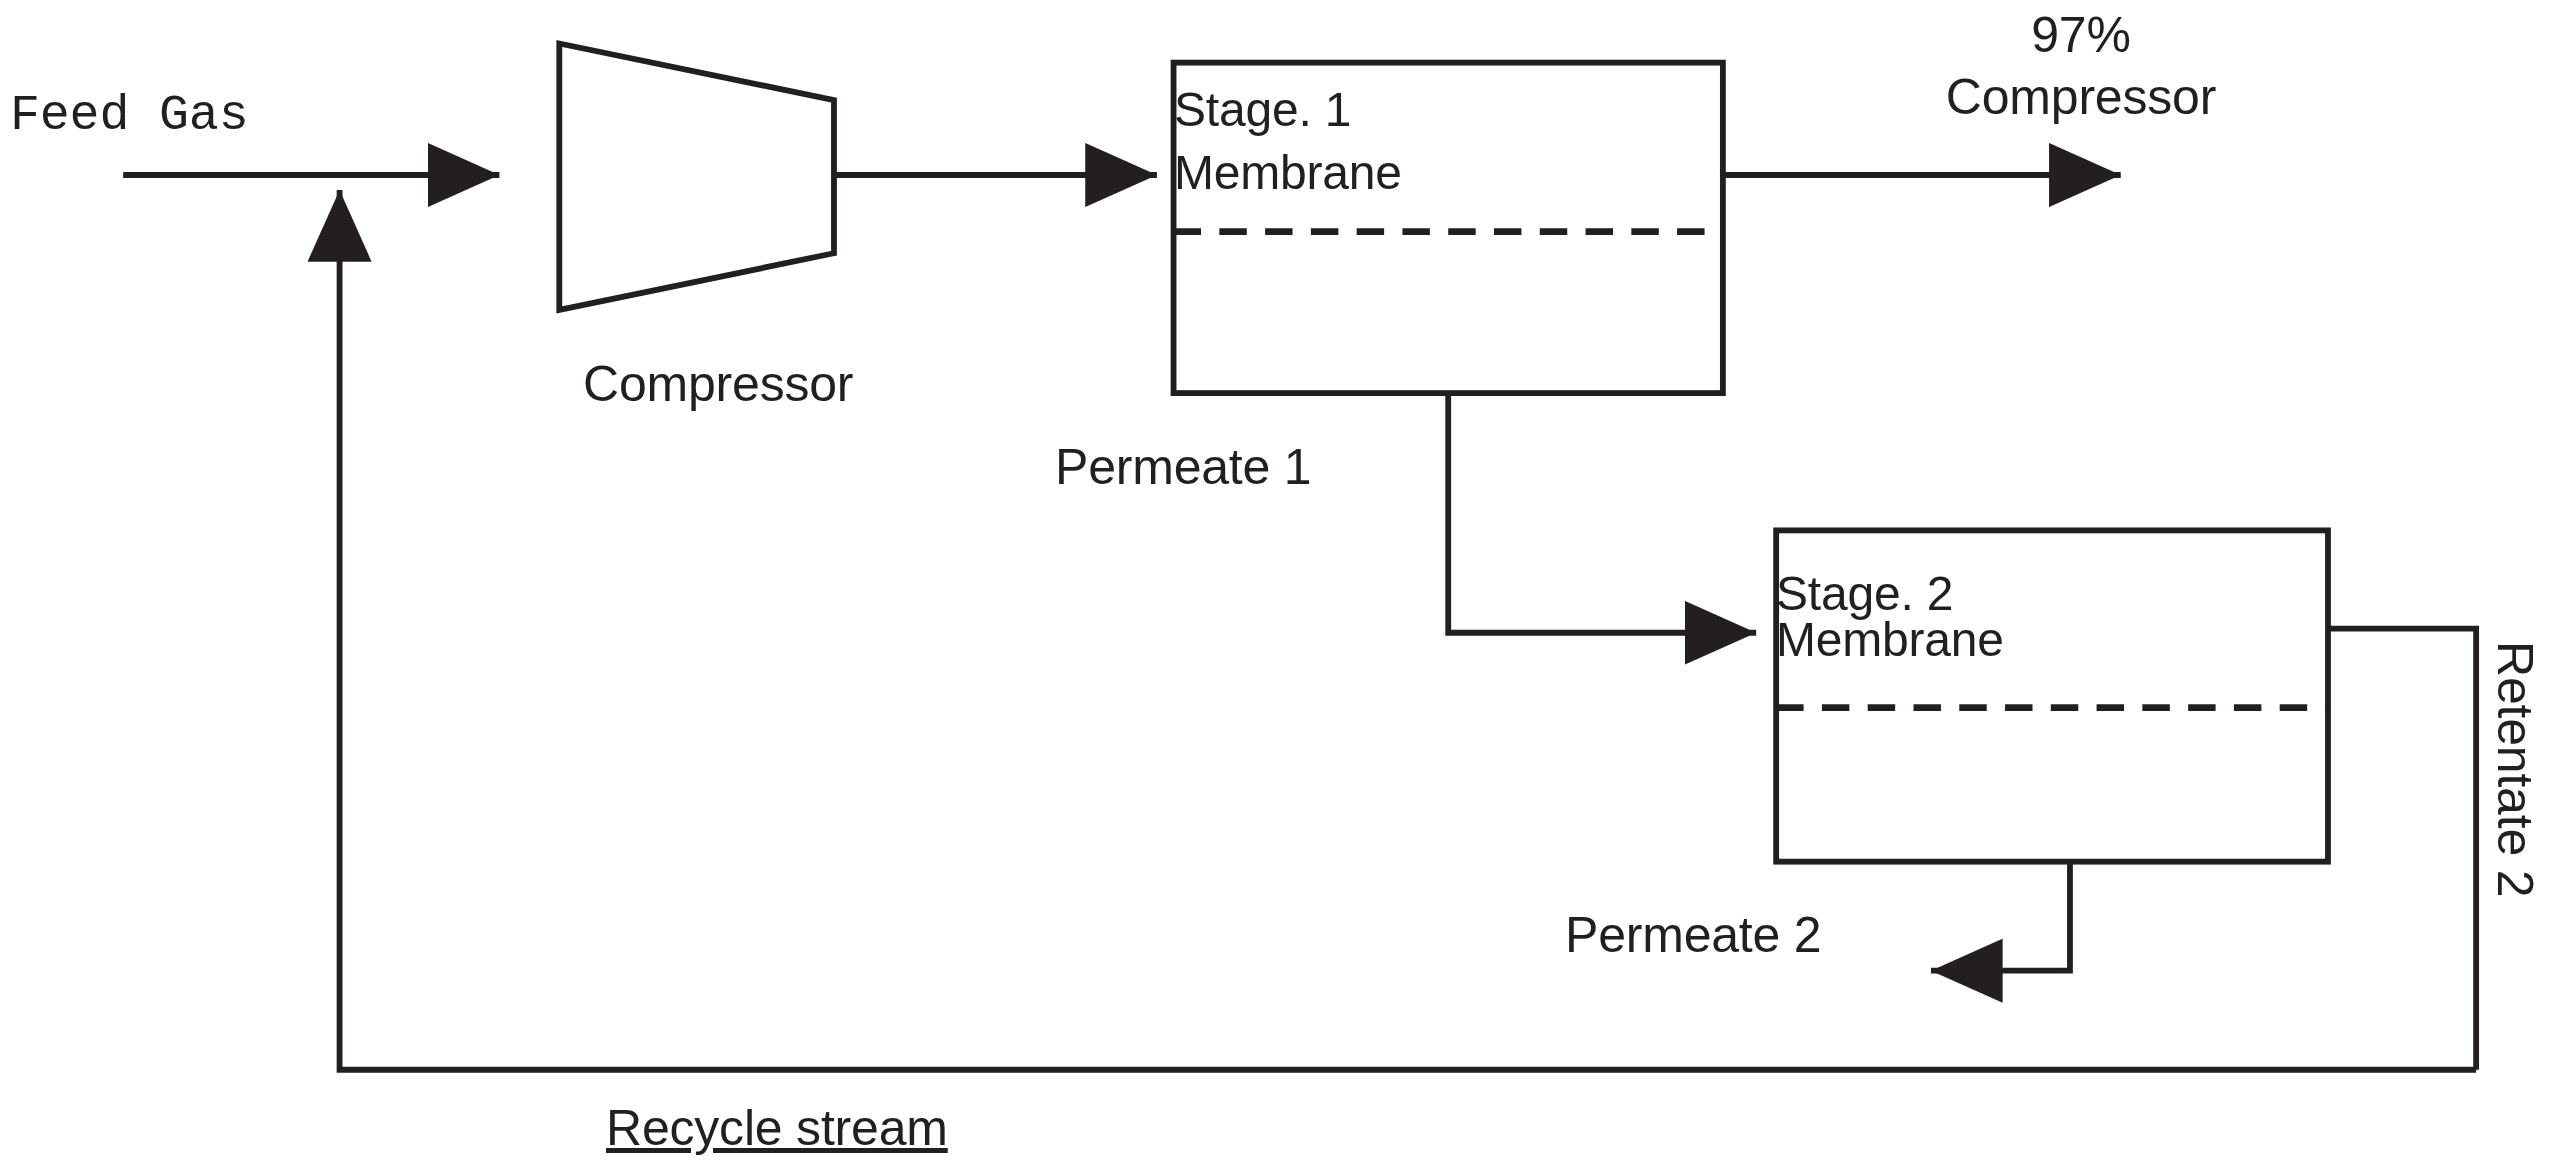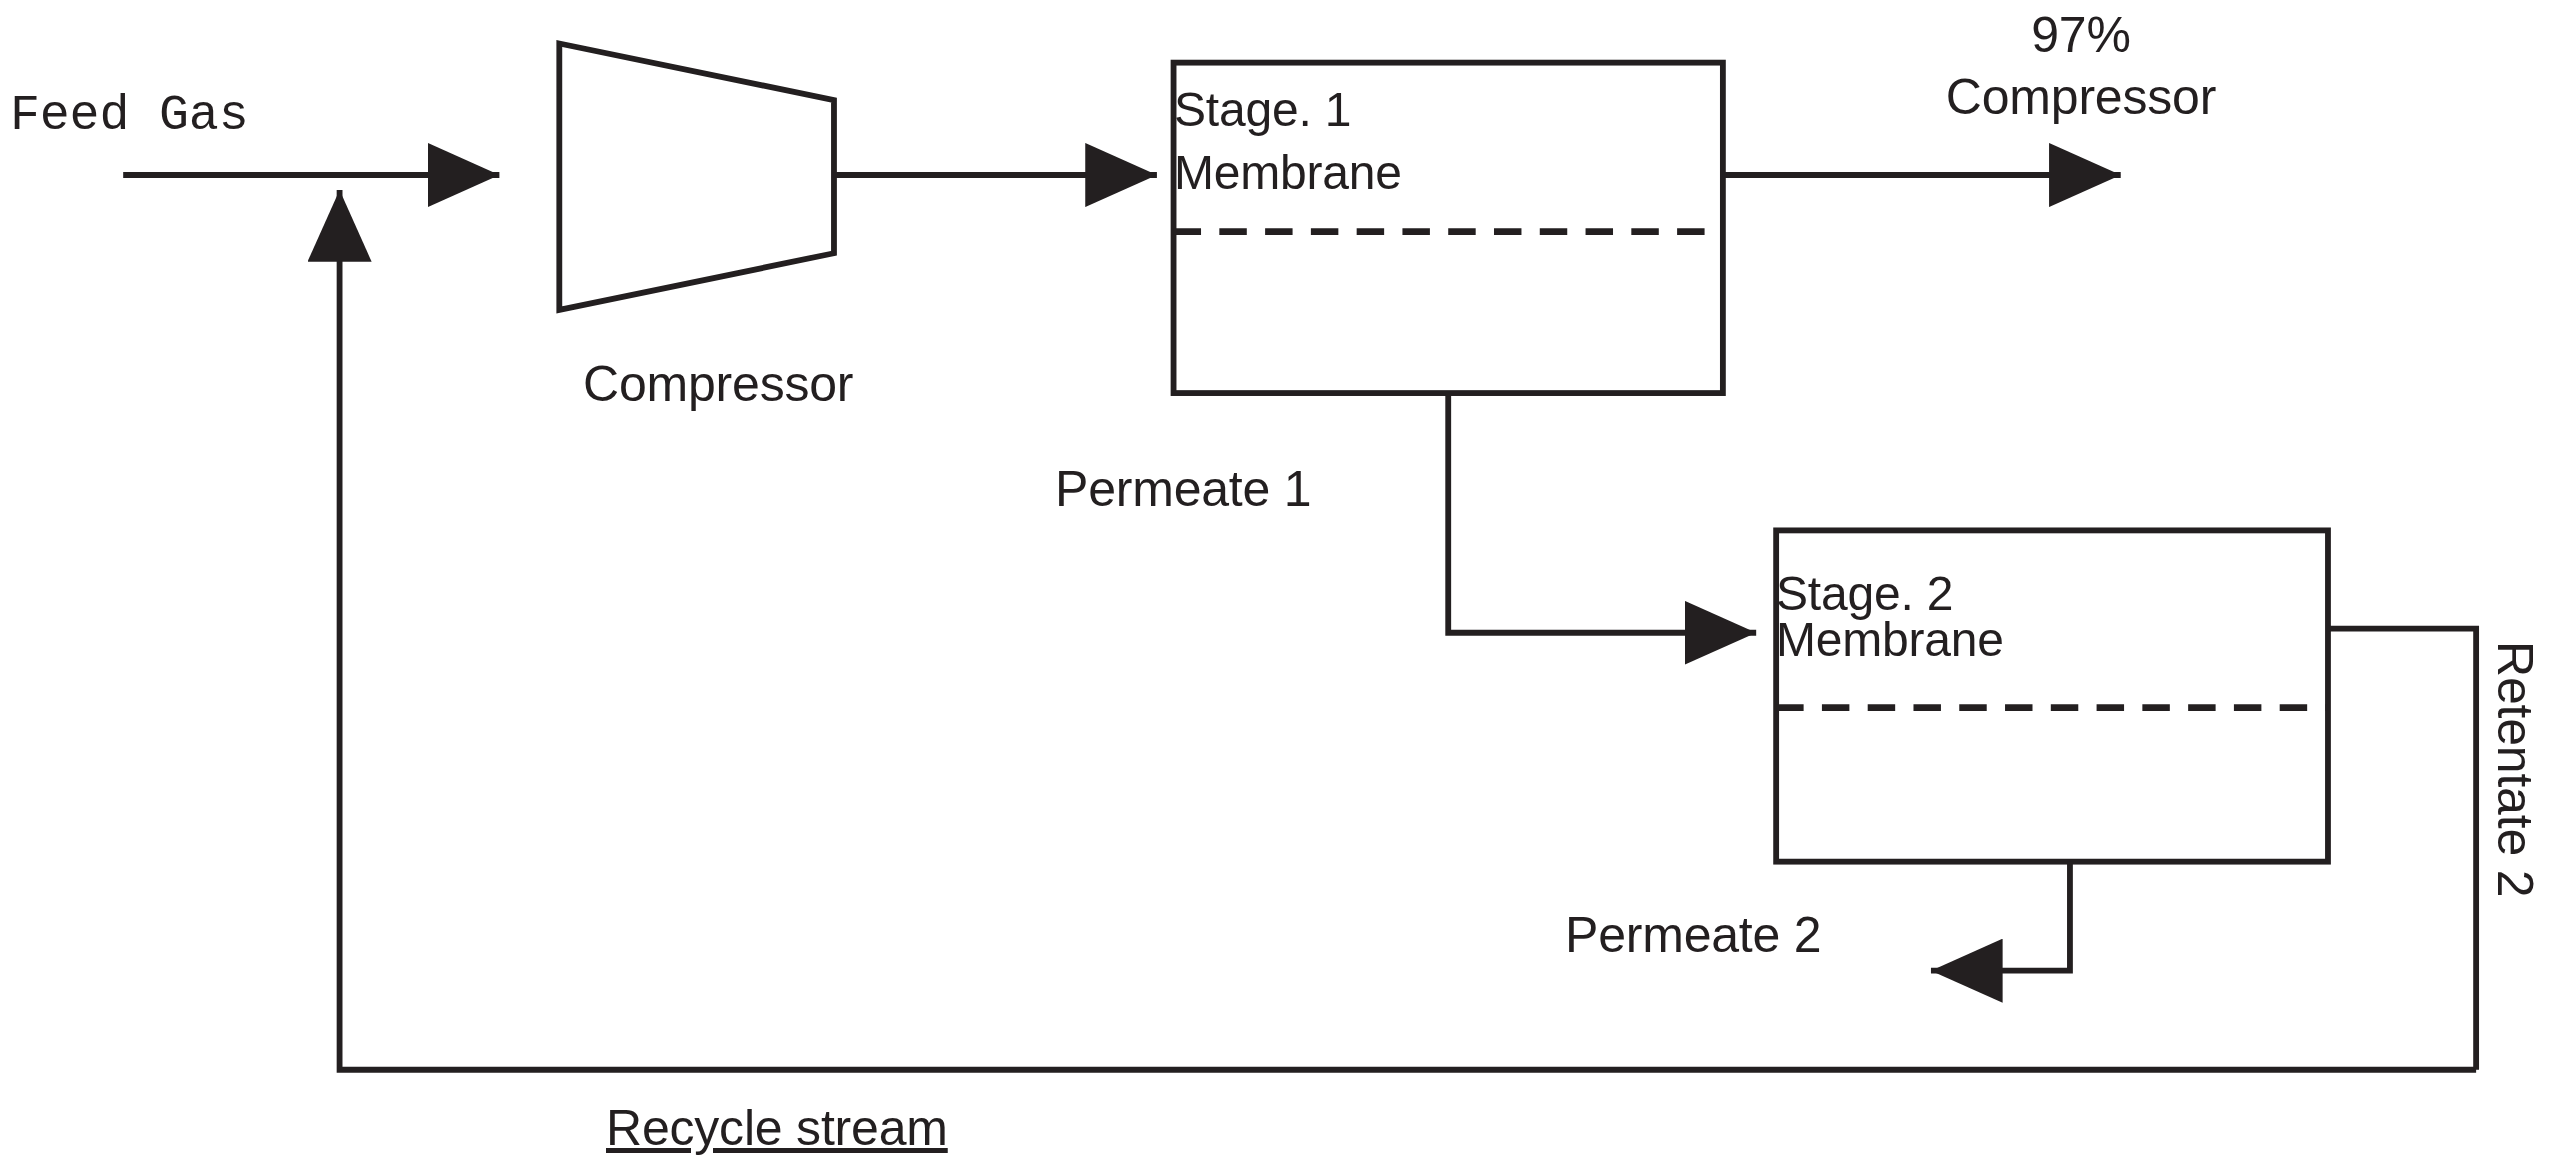--- a/index.html
+++ b/index.html
@@ -114,21 +114,21 @@
   <div class="lbl lbl-xl" style="left:543px; top:356px;margin-left:40px;">Compressor</div>
 
   <div class="lbl lbl-box" style="left:1174px; top:83px; width:549px;">Stage. 1</div>
 
   <div class="lbl lbl-box" style="left:1174px; top:146px; width:549px;">Membrane</div>
 
   <div class="lbl lbl-xl two-line" style="left:1906px; top:6.7px; width:350px;">97%</div>
 
   <div class="lbl lbl-xl two-line" style="left:1906px; top:69px; width:350px;">Compressor</div>
 
-  <div class="lbl lbl-xl" style="left:1055px; top:461px;">Permeate 1</div>
+  <div class="lbl lbl-xl" style="left:1055px; top:439px;">Permeate 1</div>
 
   <div class="lbl lbl-box" style="left:1776px; top:551px; width:552px;margin-top:16px;">Stage. 2</div>
 
   <div class="lbl lbl-box" style="left:1776px; top:613px; width:552px;">Membrane</div>
 
   <div class="lbl lbl-xl lbl-rot" style="left:2543px; top:641px;">Retentate 2</div>
 
   <div class="lbl lbl-xl" style="left:1565px; top:907px;">Permeate 2</div>
 
   <div class="lbl lbl-xl" style="left:606px; top:1100px;text-decoration:underline;">Recycle stream</div>

